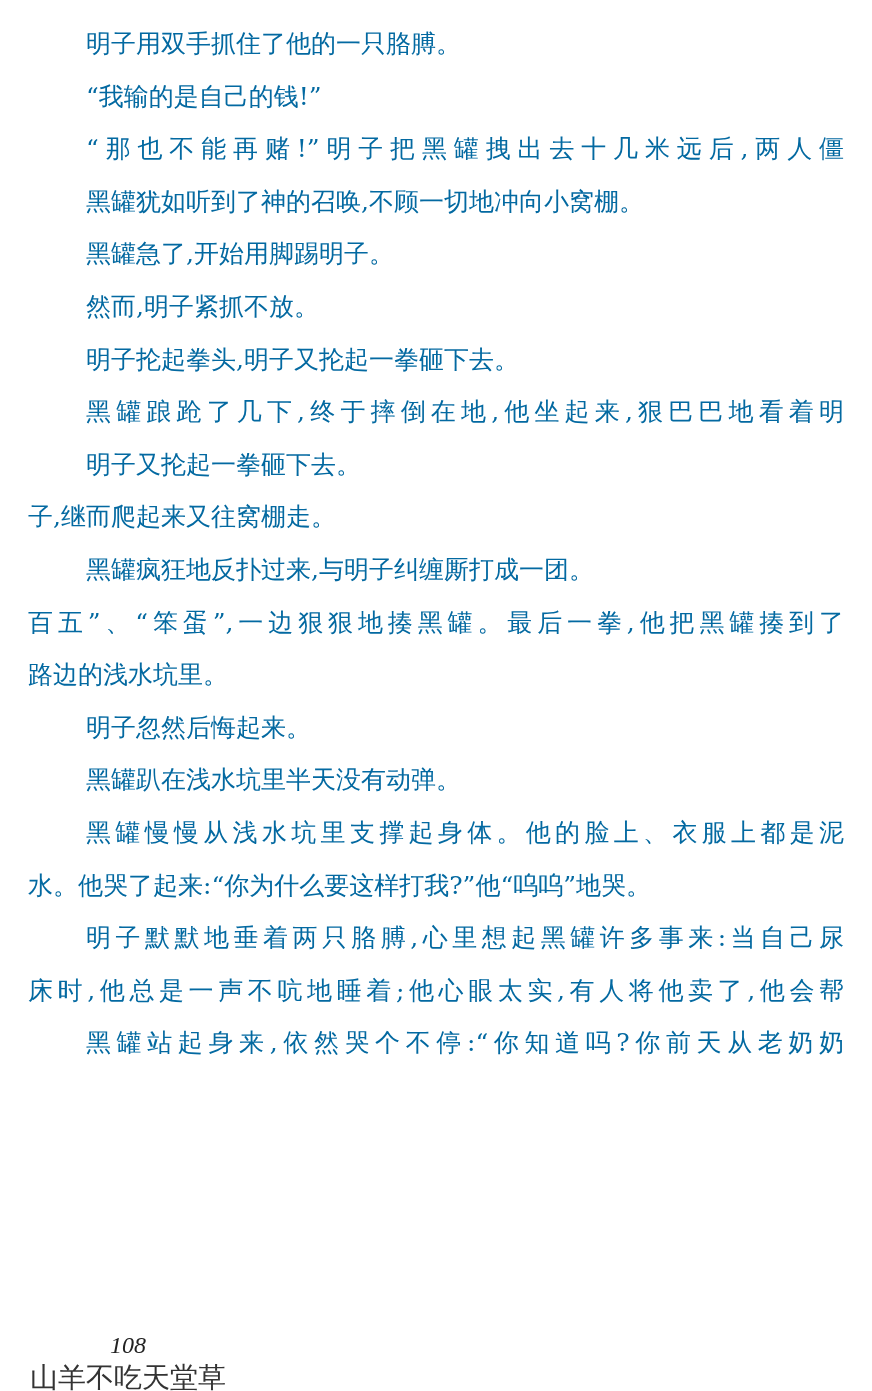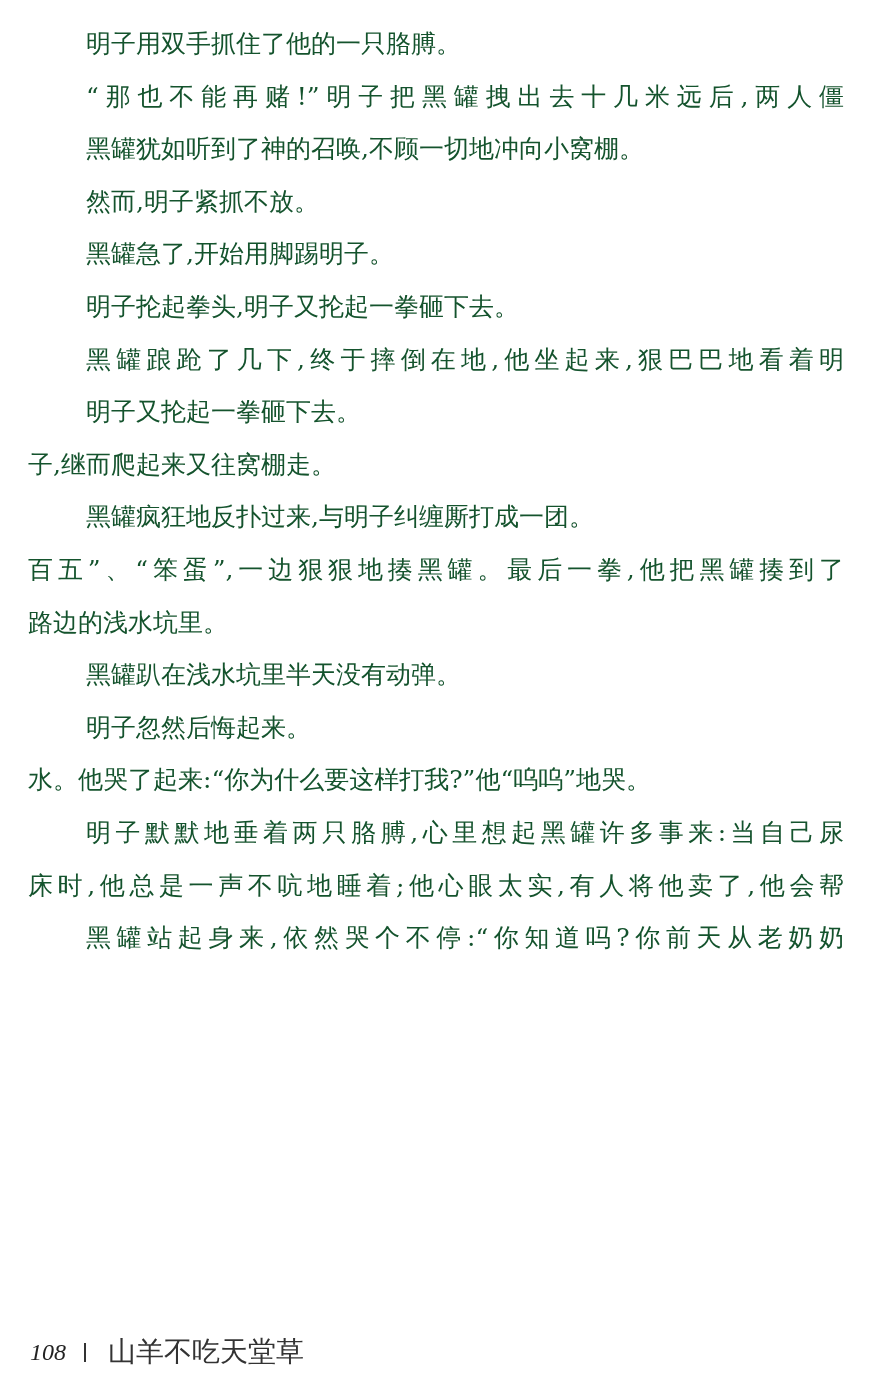--- a/index.html
+++ b/index.html
@@ -4,50 +4,52 @@
 <style>
   html, body { margin: 0; padding: 0; background: #ffffff; }
   body { width: 872px; height: 1391px; position: relative; overflow: hidden; }
   .page { position: absolute; left: 28px; top: 18px; width: 816px; }
   .line {
     position: relative;
     height: 52.6px;
     font-family: "DejaVu Serif", "Liberation Serif", serif;
     font-size: 25px;
     line-height: 52.6px;
-    color: #14532d;
+    color: #0369a1;
     white-space: nowrap;
     text-align: justify;
     text-align-last: justify;
   }
   .line.indent { padding-left: 58px; }
   .line.last { text-align-last: left; }
-  .footer { position: absolute; left: 30px; top: 1332px; height: 40px; display: flex; align-items: center; color: #222; }
+  .footer { position: absolute; left: 30px; top: 1332px; height: 40px; display: flex; align-items: center; color: #222; flex-direction: column; }
   .page-num { font-family: "Liberation Serif", "DejaVu Serif", serif; font-style: italic; font-size: 24px; }
   .sep { display: inline-block; width: 2px; height: 19px; background: #333; margin: 0 22px 0 18px; }
   .book-title { font-family: "DejaVu Sans", "Liberation Sans", sans-serif; font-size: 28px; color: #333; }
 </style>
 </head>
 <body>
 
 <div class="page">
   <div class="line indent last">明子用双手抓住了他的一只胳膊。</div>
+  <div class="line indent last">“我输的是自己的钱!”</div>
   <div class="line indent">“那也不能再赌!”明子把黑罐拽出去十几米远后,两人僵</div>
   <div class="line indent last">黑罐犹如听到了神的召唤,不顾一切地冲向小窝棚。</div>
+  <div class="line indent last">黑罐急了,开始用脚踢明子。</div>
   <div class="line indent last">然而,明子紧抓不放。</div>
-  <div class="line indent last">黑罐急了,开始用脚踢明子。</div>
   <div class="line indent last">明子抡起拳头,明子又抡起一拳砸下去。</div>
   <div class="line indent">黑罐踉跄了几下,终于摔倒在地,他坐起来,狠巴巴地看着明</div>
   <div class="line indent last">明子又抡起一拳砸下去。</div>
   <div class="line last">子,继而爬起来又往窝棚走。</div>
   <div class="line indent last">黑罐疯狂地反扑过来,与明子纠缠厮打成一团。</div>
   <div class="line">百五”、“笨蛋”,一边狠狠地揍黑罐。最后一拳,他把黑罐揍到了</div>
   <div class="line last">路边的浅水坑里。</div>
+  <div class="line indent last">明子忽然后悔起来。</div>
   <div class="line indent last">黑罐趴在浅水坑里半天没有动弹。</div>
-  <div class="line indent last">明子忽然后悔起来。</div>
+  <div class="line indent">黑罐慢慢从浅水坑里支撑起身体。他的脸上、衣服上都是泥</div>
   <div class="line last">水。他哭了起来:“你为什么要这样打我?”他“呜呜”地哭。</div>
   <div class="line indent">明子默默地垂着两只胳膊,心里想起黑罐许多事来:当自己尿</div>
   <div class="line">床时,他总是一声不吭地睡着;他心眼太实,有人将他卖了,他会帮</div>
   <div class="line indent">黑罐站起身来,依然哭个不停:“你知道吗?你前天从老奶奶</div>
 </div>
 
 <div class="footer">
   <span class="page-num">108</span>
   <span class="sep"></span>
   <span class="book-title">山羊不吃天堂草</span>

